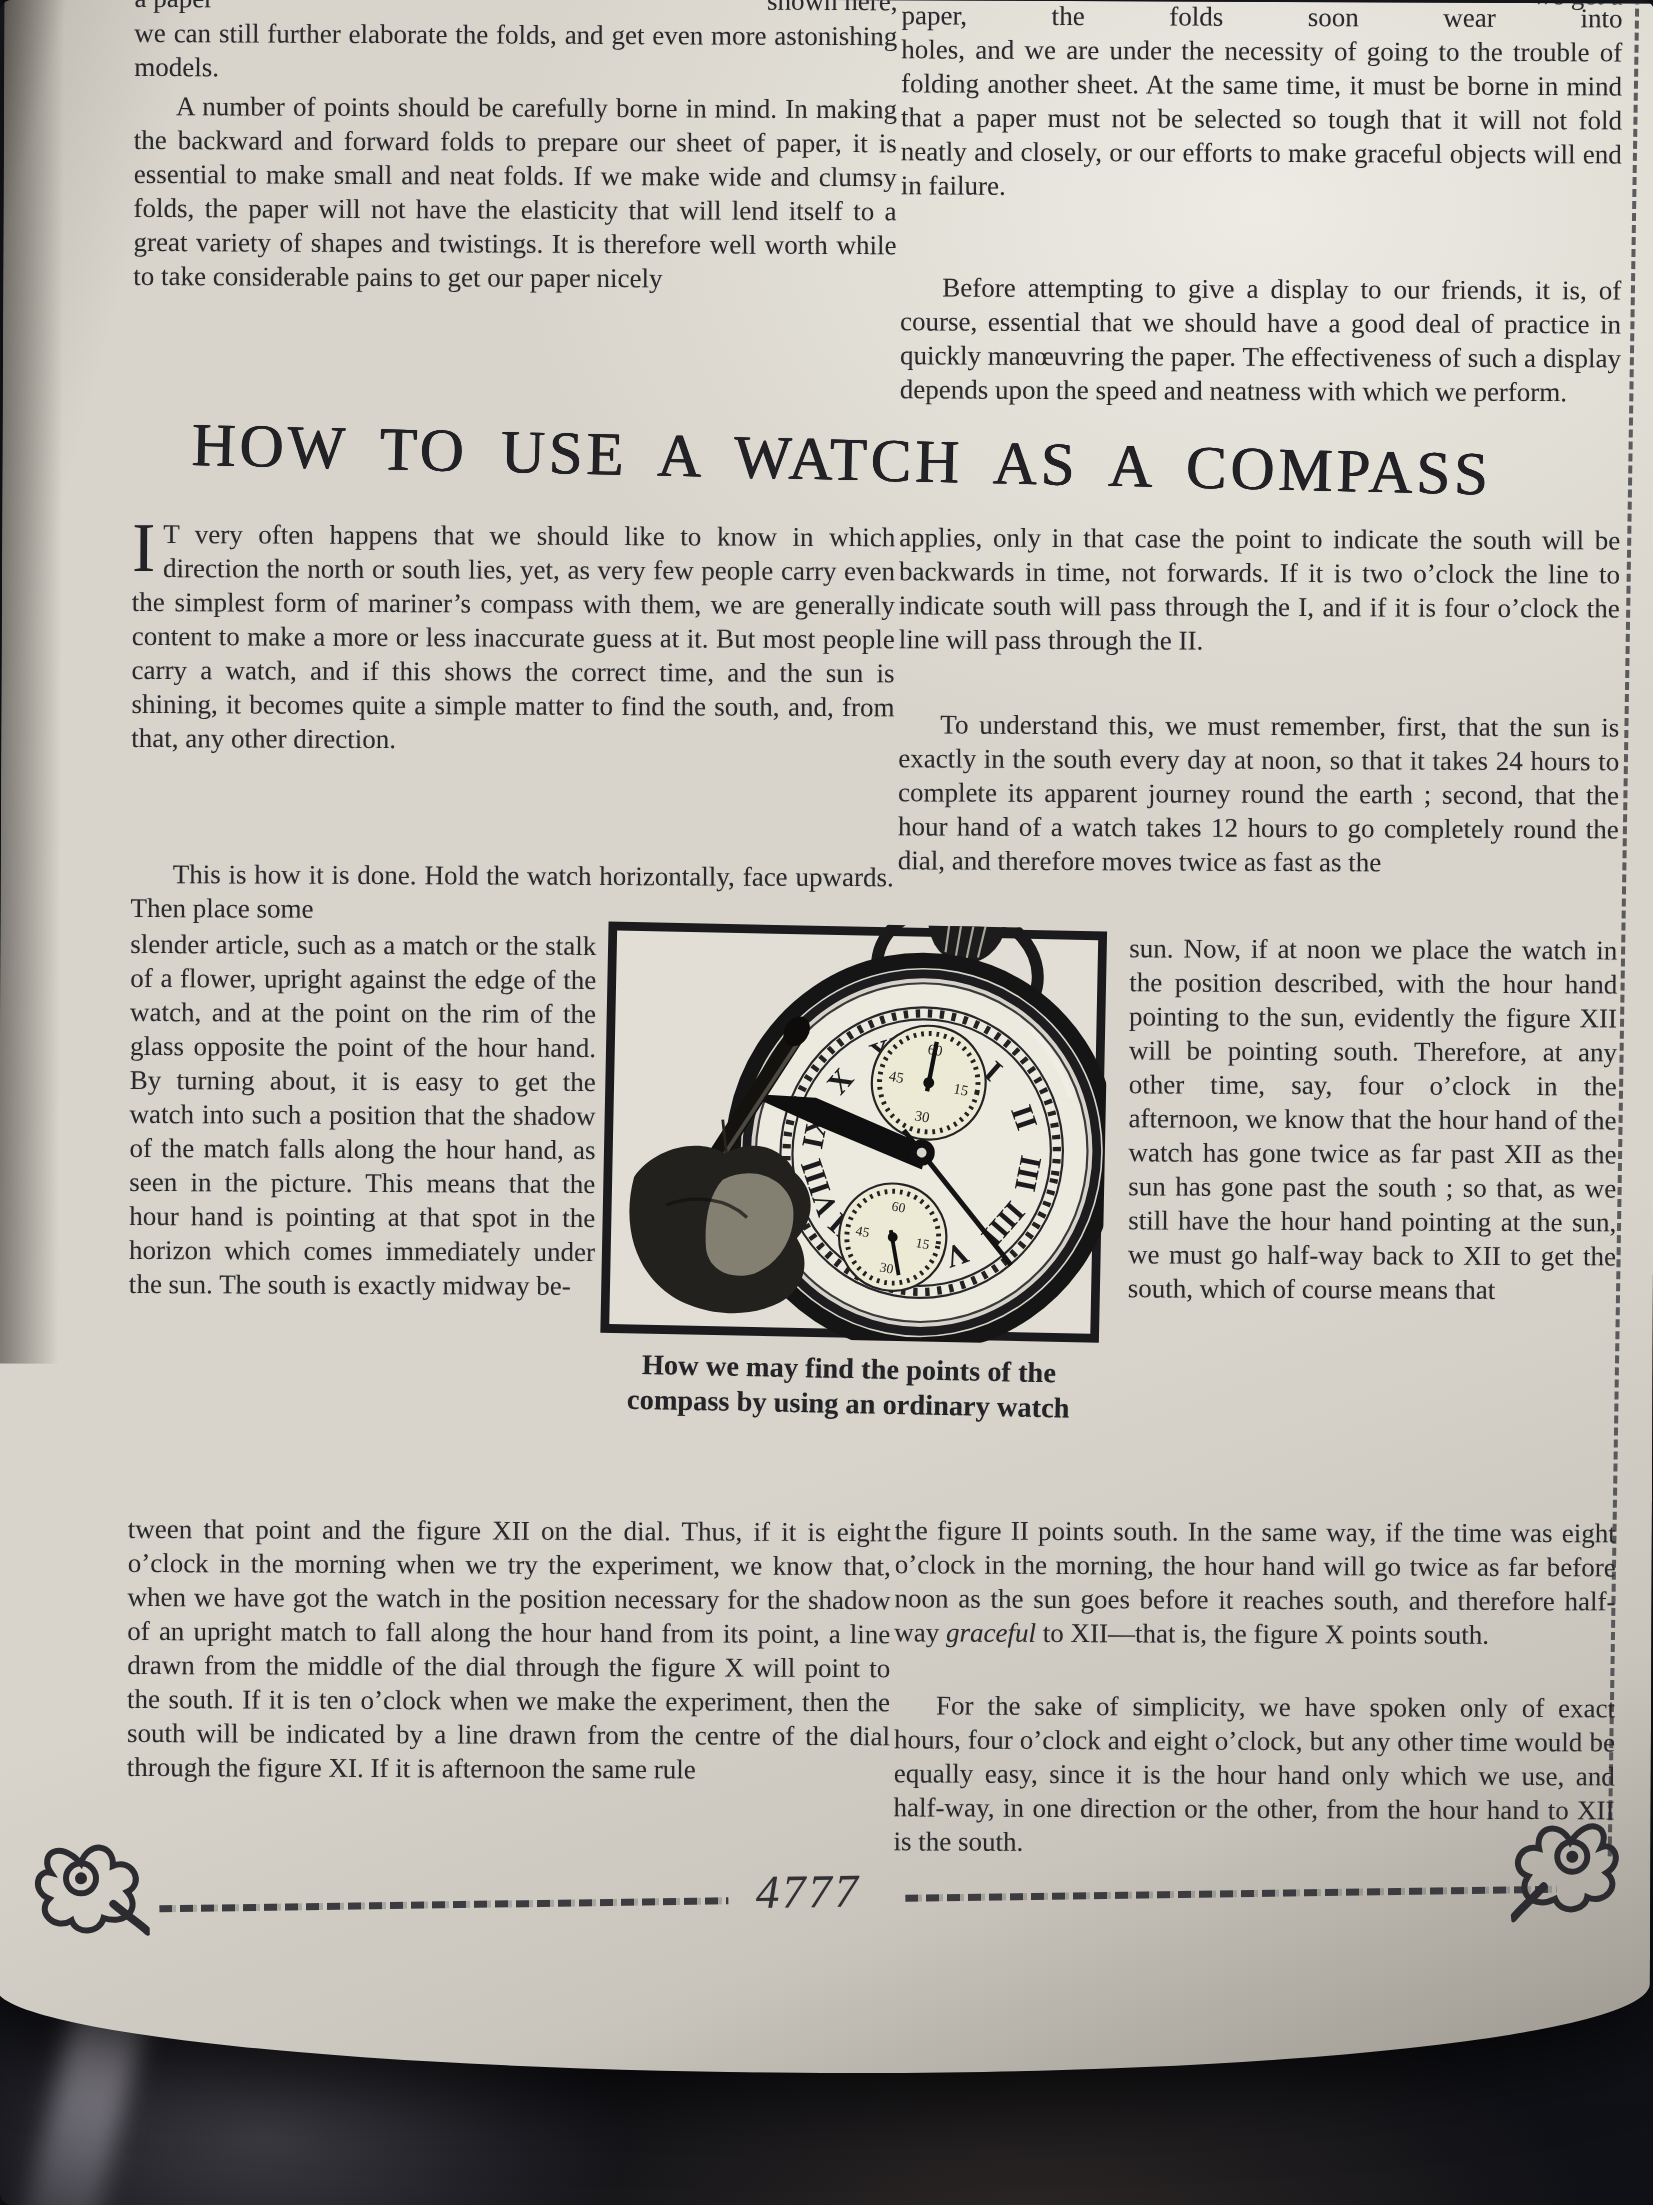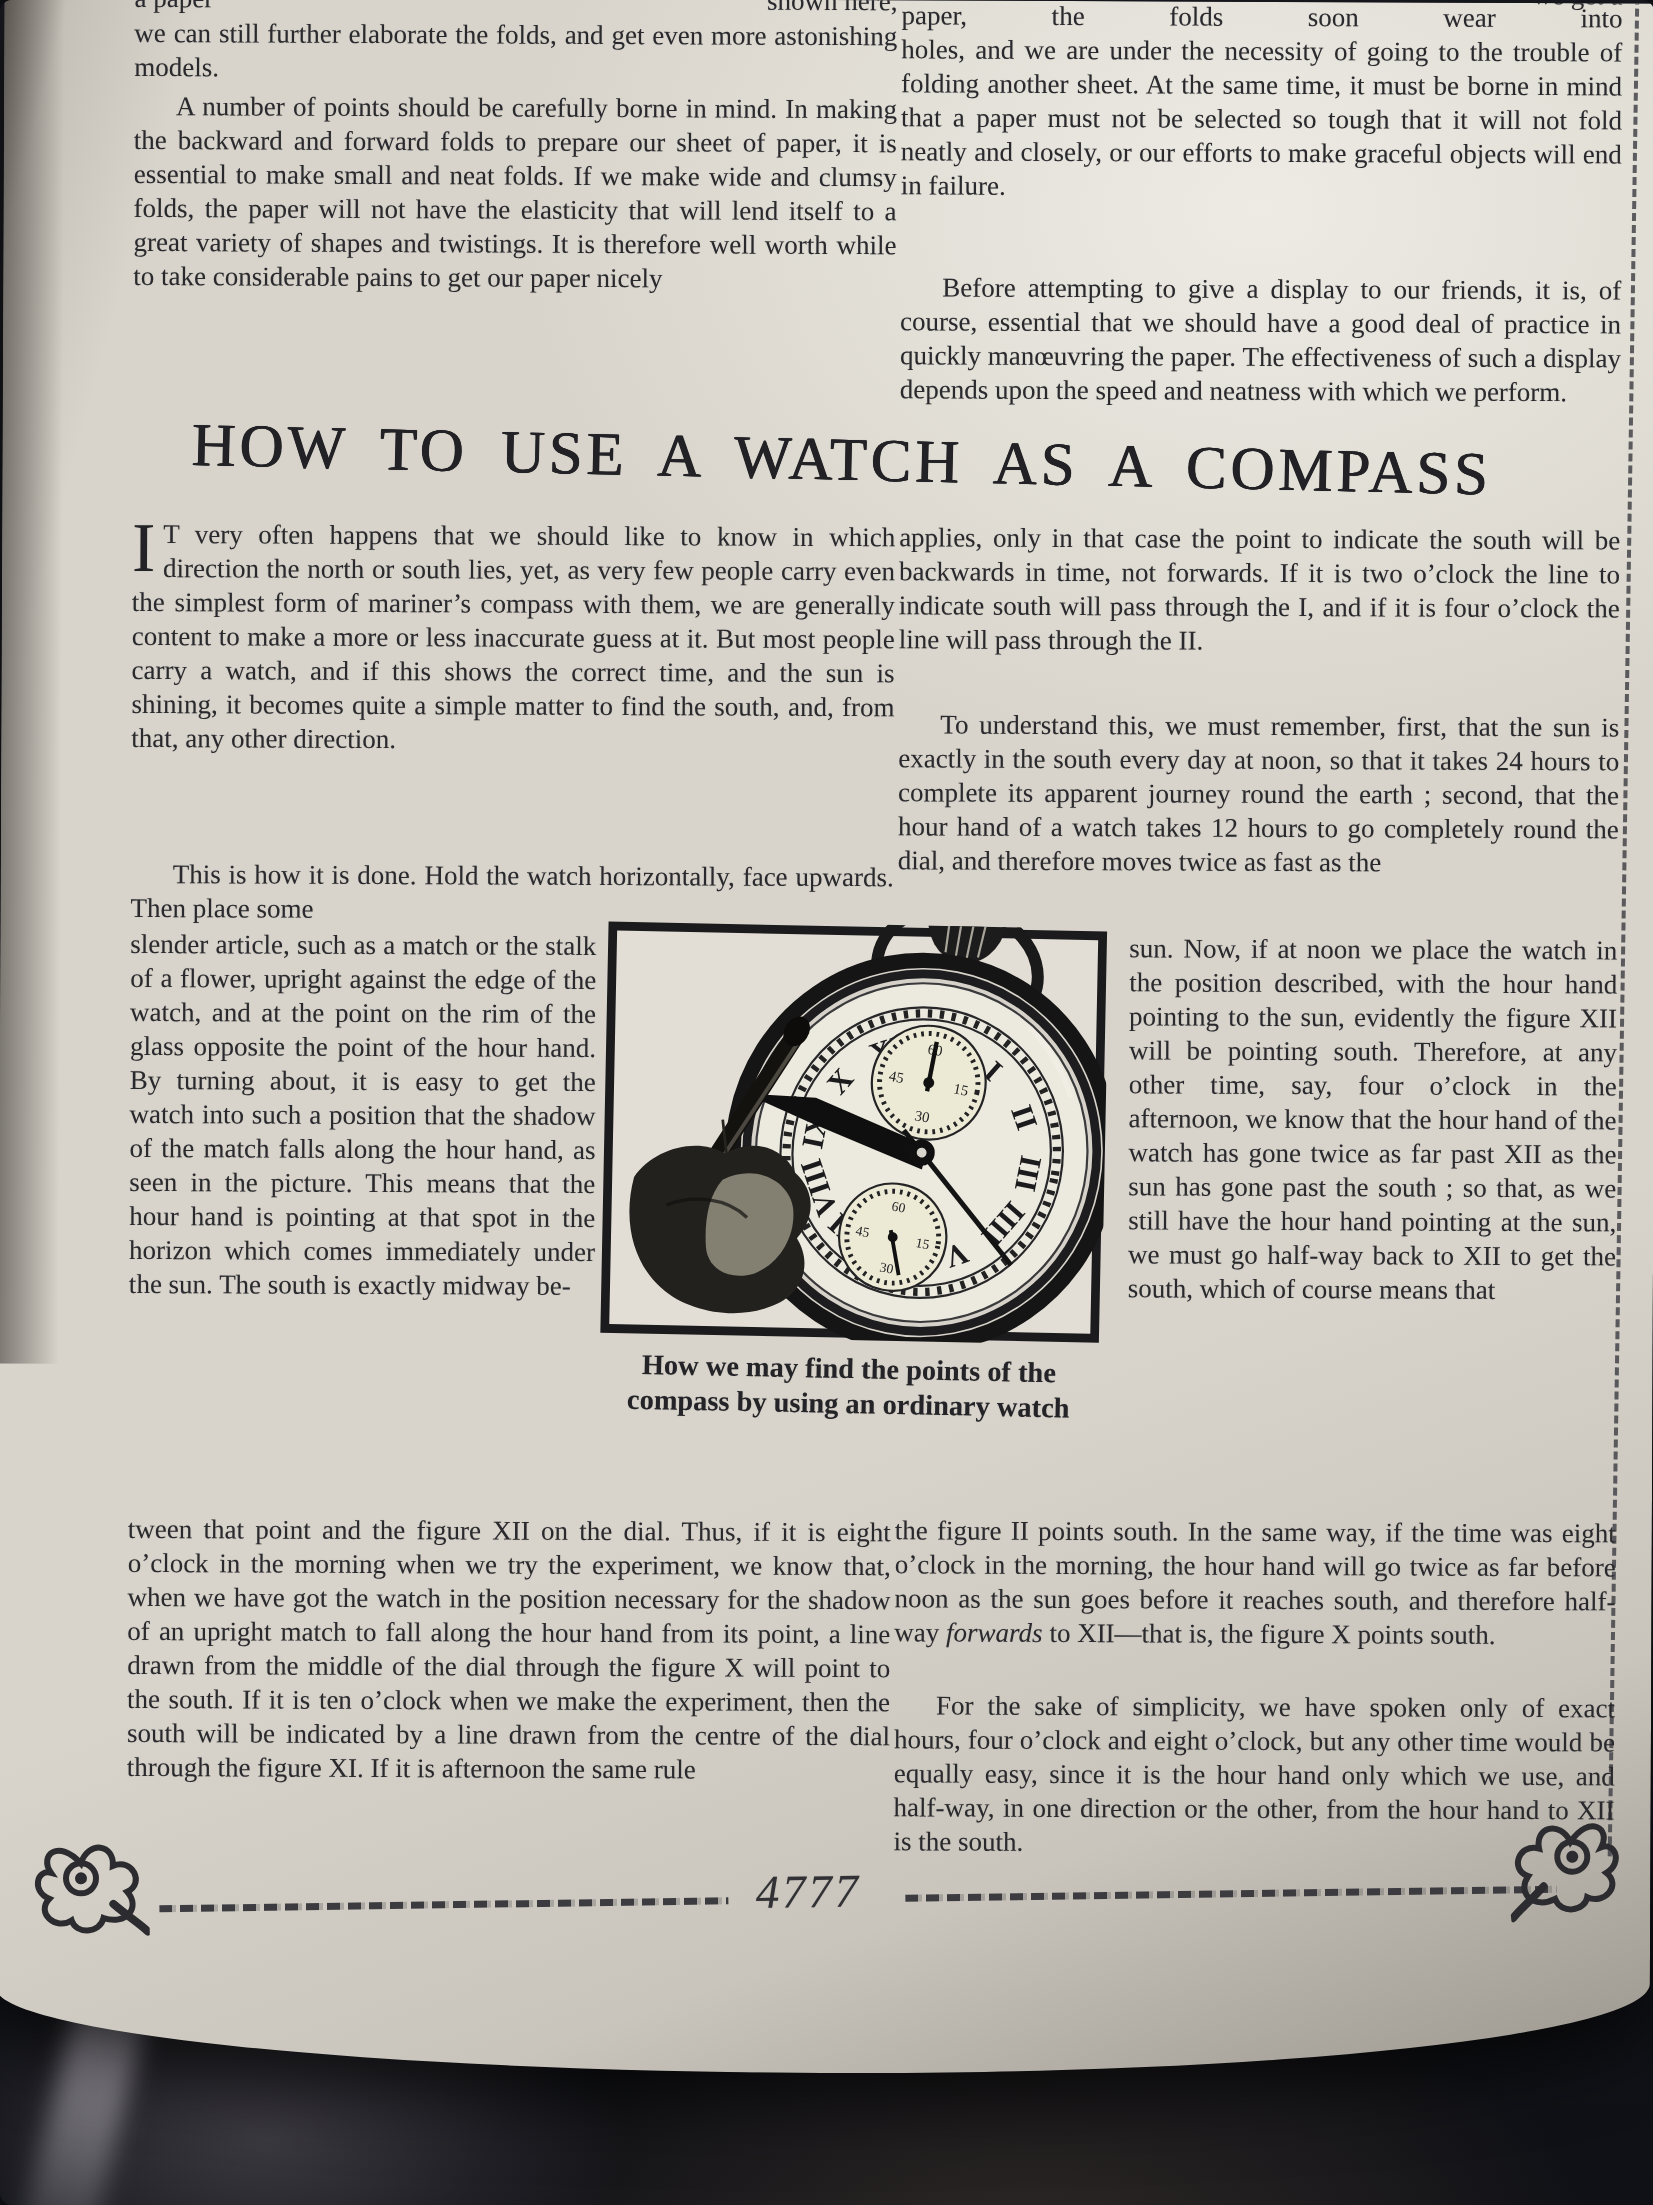--- a/index.html
+++ b/index.html
@@ -84,21 +84,21 @@
       <span class="dropcap">I</span><span>T very often happens that we should like to know in which direction the north or south lies, yet, as very few people carry even the simplest form of mariner’s compass with them, we are generally content to make a more or less inaccurate guess at it.  But most people carry a watch, and if this shows the correct time, and the sun is shining, it becomes quite a simple matter to find the south, and, from that, any other direction.</span>
     </div>
     <div class="tb colL indent" style="top:860px;">This is how it is done.  Hold the watch horizontally, face upwards.  Then place some</div>
     <div class="tb narL" style="top:930px;">slender article, such as a match or the stalk of a flower, upright against the edge of the watch, and at the point on the rim of the glass opposite the point of the hour hand.  By turning about, it is easy to get the watch into such a position that the shadow of the match falls along the hour hand, as seen in the picture. This means that the hour hand is pointing at that spot in the horizon which comes immediately under the sun.  The south is exactly midway be-</div>
     <div class="tb colL" style="top:1515px;">tween that point and the figure XII on the dial.  Thus, if it is eight o’clock in the morning when we try the experiment, we know that, when we have got the watch in the position necessary for the shadow of an upright match to fall along the hour hand from its point, a line drawn from the middle of the dial through the figure X will point to the south. If it is ten o’clock when we make the experiment, then the south will be indicated by a line drawn from the centre of the dial through the figure XI.  If it is afternoon the same rule</div>
 
     <div class="tb colR" style="top:520px;">applies, only in that case the point to indicate the south will be backwards in time, not forwards.  If it is two o’clock the line to indicate south will pass through the I, and if it is four o’clock the line will pass through the II.</div>
     <div class="tb colR indent" style="top:707px;">To understand this, we must remember, first, that the sun is exactly in the south every day at noon, so that it takes 24 hours to complete its apparent journey round the earth ; second, that the hour hand of a watch takes 12 hours to go completely round the dial, and therefore moves twice as fast as the</div>
     <div class="tb narR" style="top:930px;">sun.  Now, if at noon we place the watch in the position described, with the hour hand pointing to the sun, evidently the figure XII will be pointing south.  Therefore, at any other time, say, four o’clock in the afternoon, we know that the hour hand of the watch has gone twice as far past XII as the sun has gone past the south ; so that, as we still have the hour hand pointing at the sun, we must go half-way back to XII to get the south, which of course means that</div>
     <div class="tb colR" style="top:1513px;">
-      <span>the figure II points south.  In the same way, if the time was eight o’clock in the morning, the hour hand will go twice as far before noon as the sun goes before it reaches south, and therefore half-way </span><i>forwards</i><span> to XII—that is, the figure X points south.</span>
+      <span>the figure II points south.  In the same way, if the time was eight o’clock in the morning, the hour hand will go twice as far before noon as the sun goes before it reaches south, and therefore half-way </span><i>graceful</i><span> to XII—that is, the figure X points south.</span>
     </div>
     <div class="tb colR indent" style="top:1688px;">For the sake of simplicity, we have spoken only of exact hours, four o’clock and eight o’clock, but any other time would be equally easy, since it is the hour hand only which we use, and half-way, in one direction or the other, from the hour hand to XII is the south.</div>
 
     <div class="figure">
       <svg width="503" height="416" viewBox="0 0 920 760">
         <rect x="18" y="18" width="884" height="724" fill="#e2ded5"></rect>
         <rect x="12" y="12" width="896" height="736" fill="none" stroke="#1b1b1d" stroke-width="16"></rect>
         <g transform="translate(585,415) rotate(10)">
           <ellipse cx="0" cy="-338" rx="148" ry="118" fill="none" stroke="#1a1a1a" stroke-width="22"></ellipse>
           <rect x="-32" y="-428" width="64" height="90" fill="#1a1a1a"></rect>

